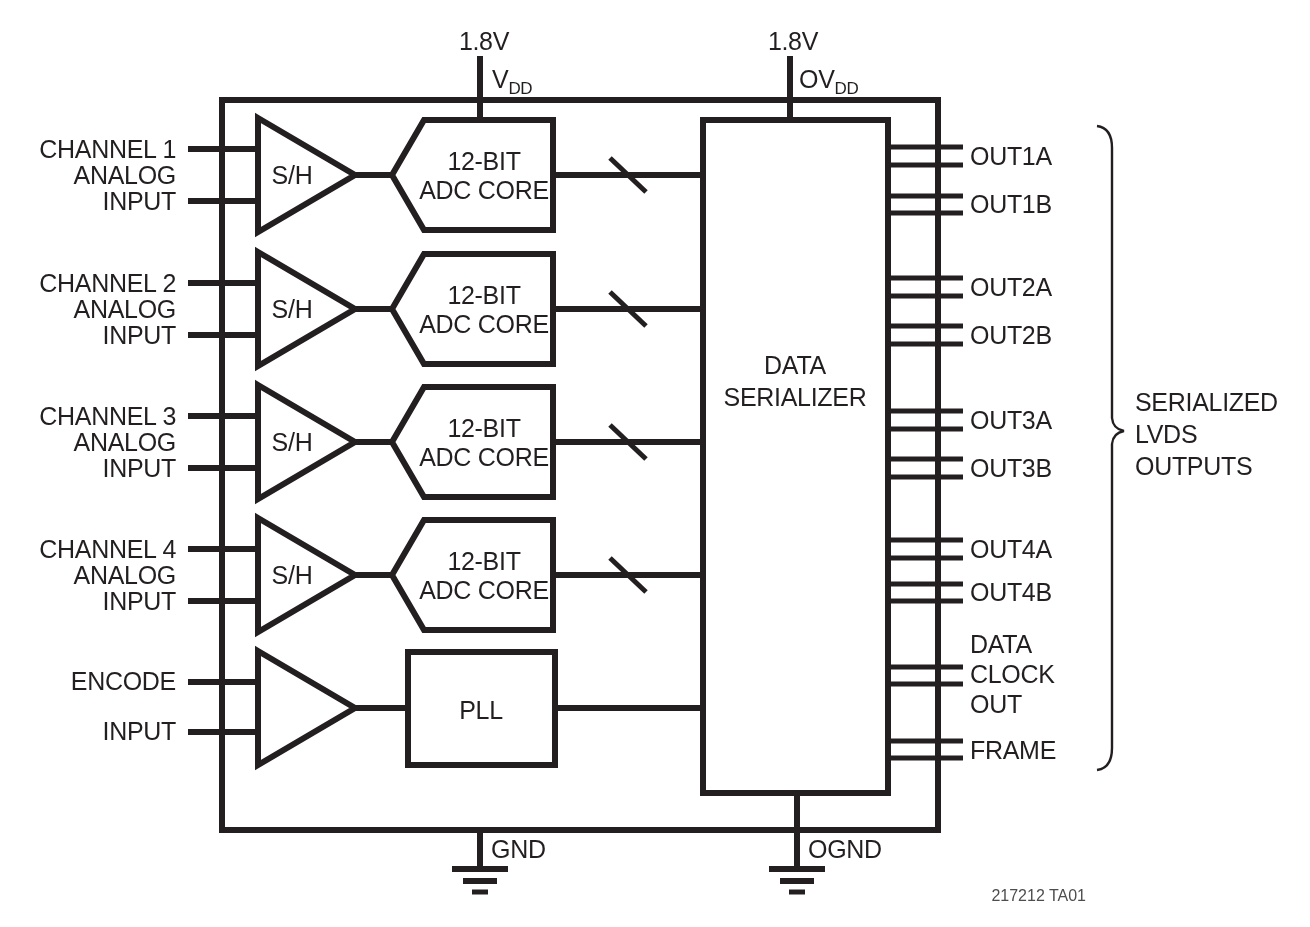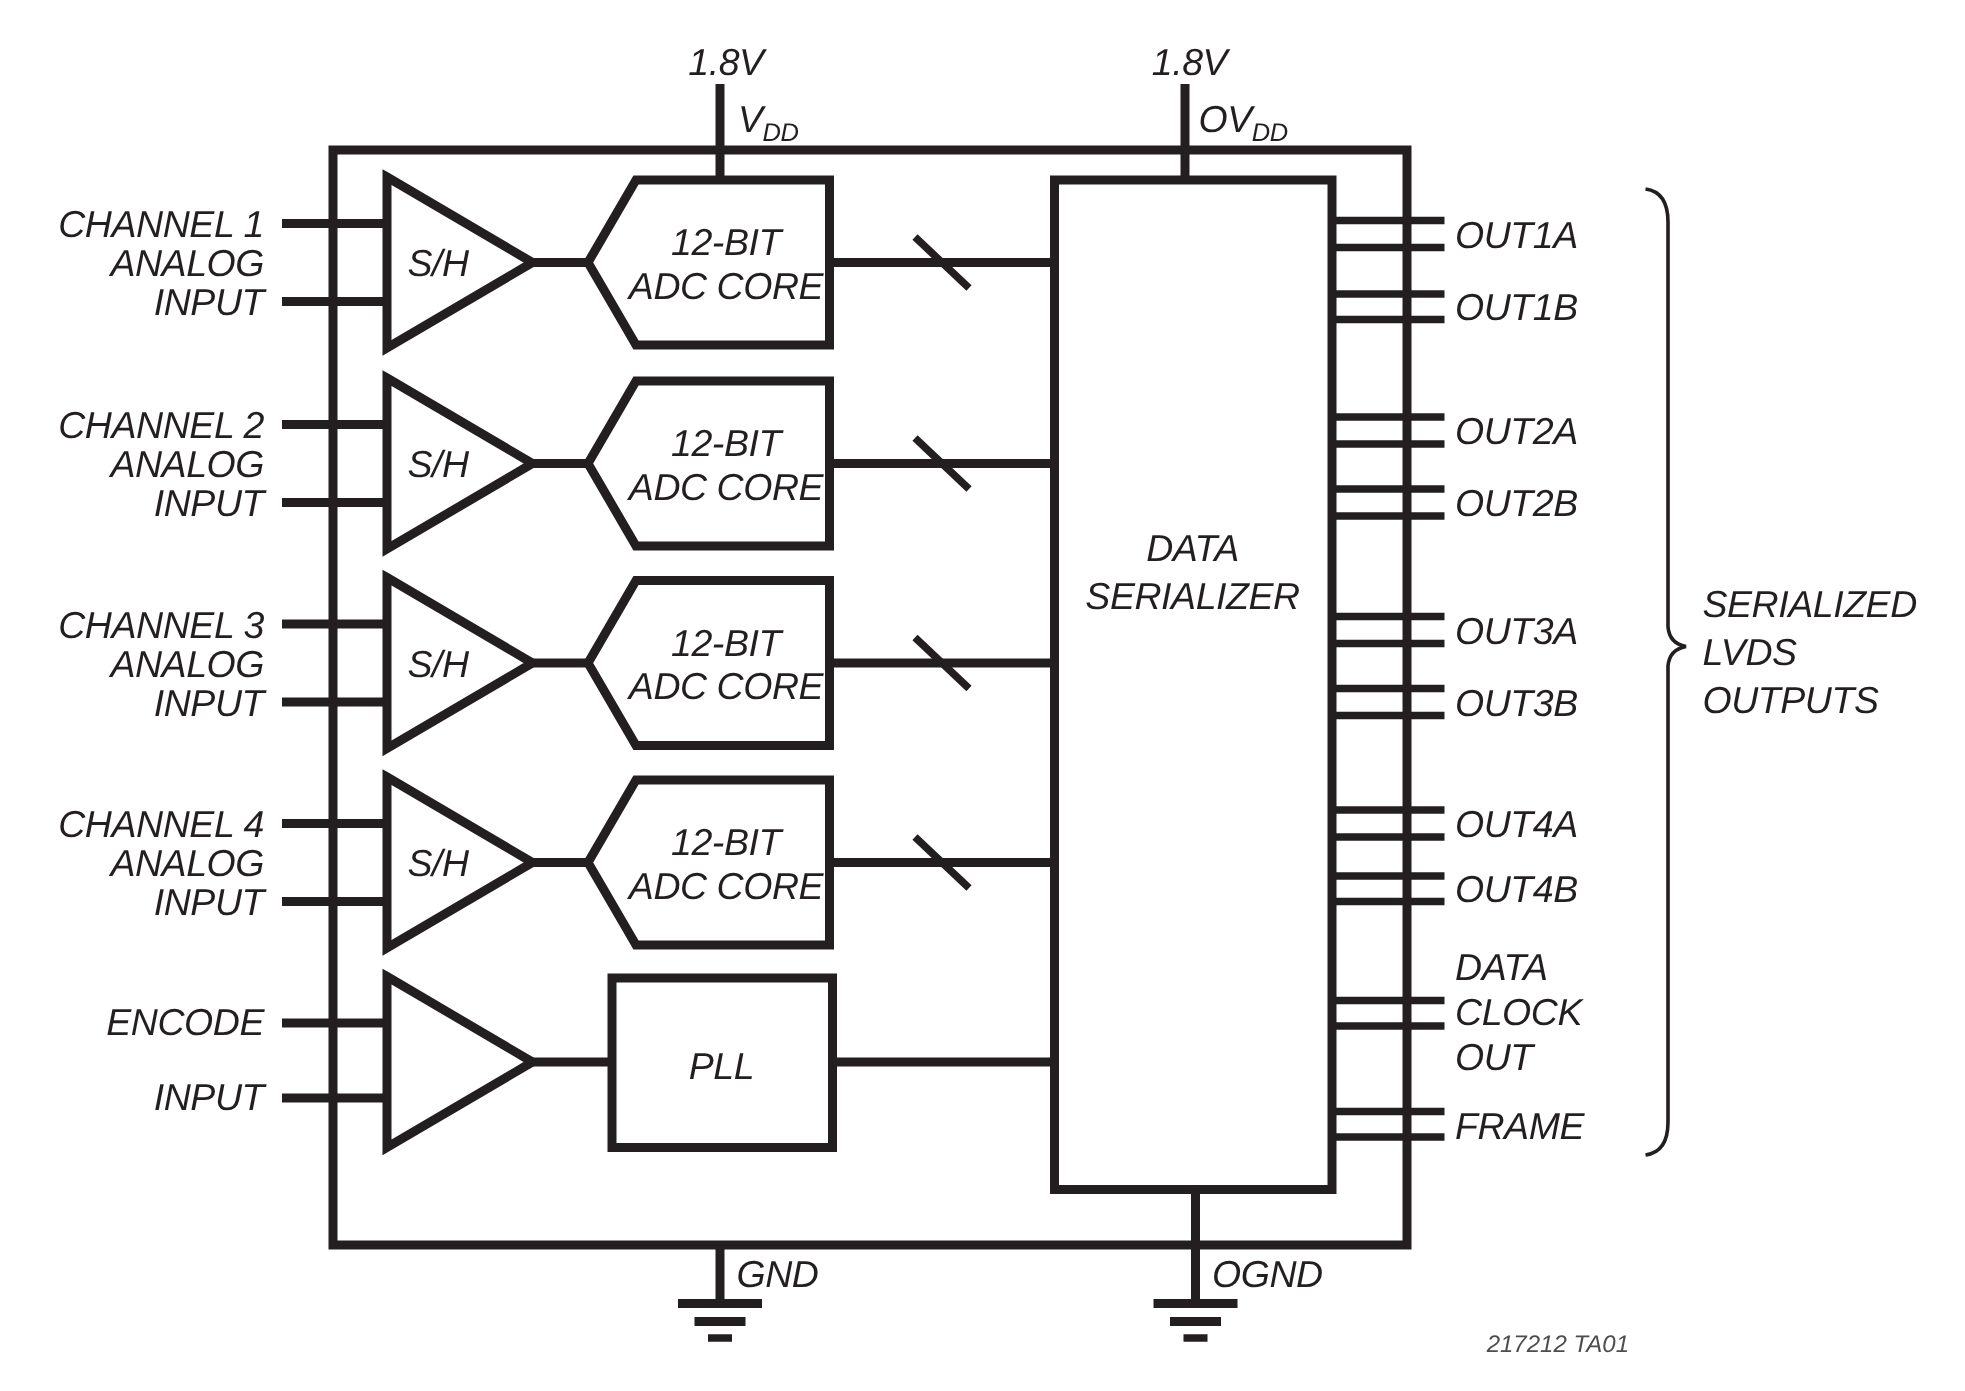--- a/index.html
+++ b/index.html
@@ -1,16 +1,16 @@
 <!DOCTYPE html>
 <html><head>
 <meta charset="utf-8">
 <style>
   html,body{margin:0;padding:0;background:#ffffff;}
-  .stage{position:relative;width:1310px;height:927px;background:#ffffff;overflow:hidden;font-style:italic;}
+  .stage{position:relative;width:1310px;height:927px;background:#ffffff;overflow:hidden;}
   svg{display:block;}
   text{font-family:"Liberation Sans","DejaVu Sans",sans-serif;fill:#231f20;}
   .lbl{font-size:25px;letter-spacing:-0.3px;}
   .sub{font-size:17px;}
   .cap{font-size:16px;fill:#4d4d4f;}
   .w6{stroke:#231f20;stroke-width:6;fill:none;}
   .w5{stroke:#231f20;stroke-width:5;fill:none;}
   .blk{stroke:#231f20;stroke-width:6;fill:#ffffff;}
   .thin{stroke:#231f20;stroke-width:2.4;fill:none;}
   .anchor-end{text-anchor:end;}

